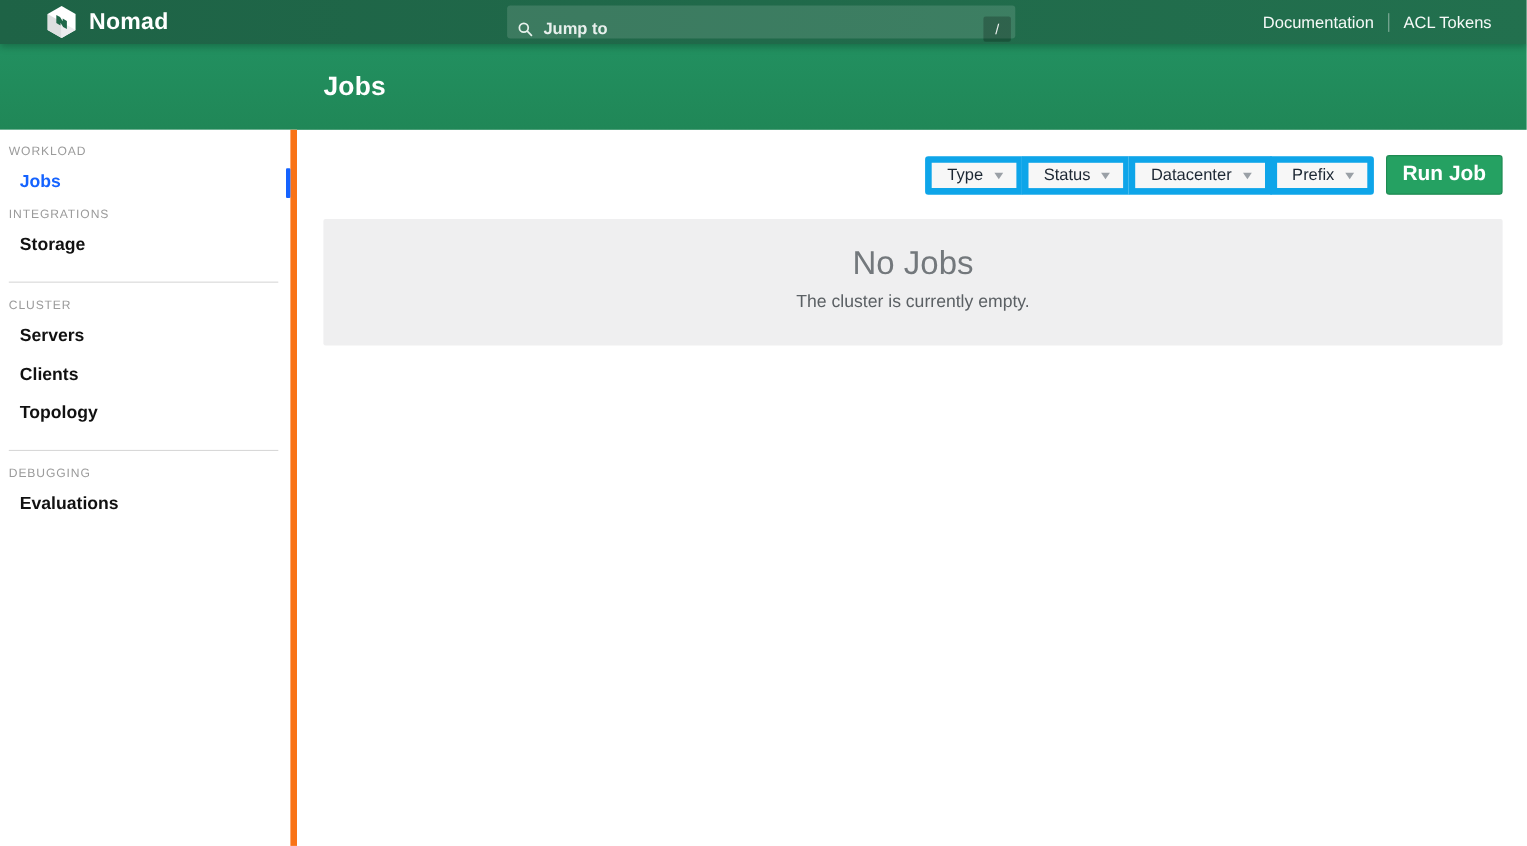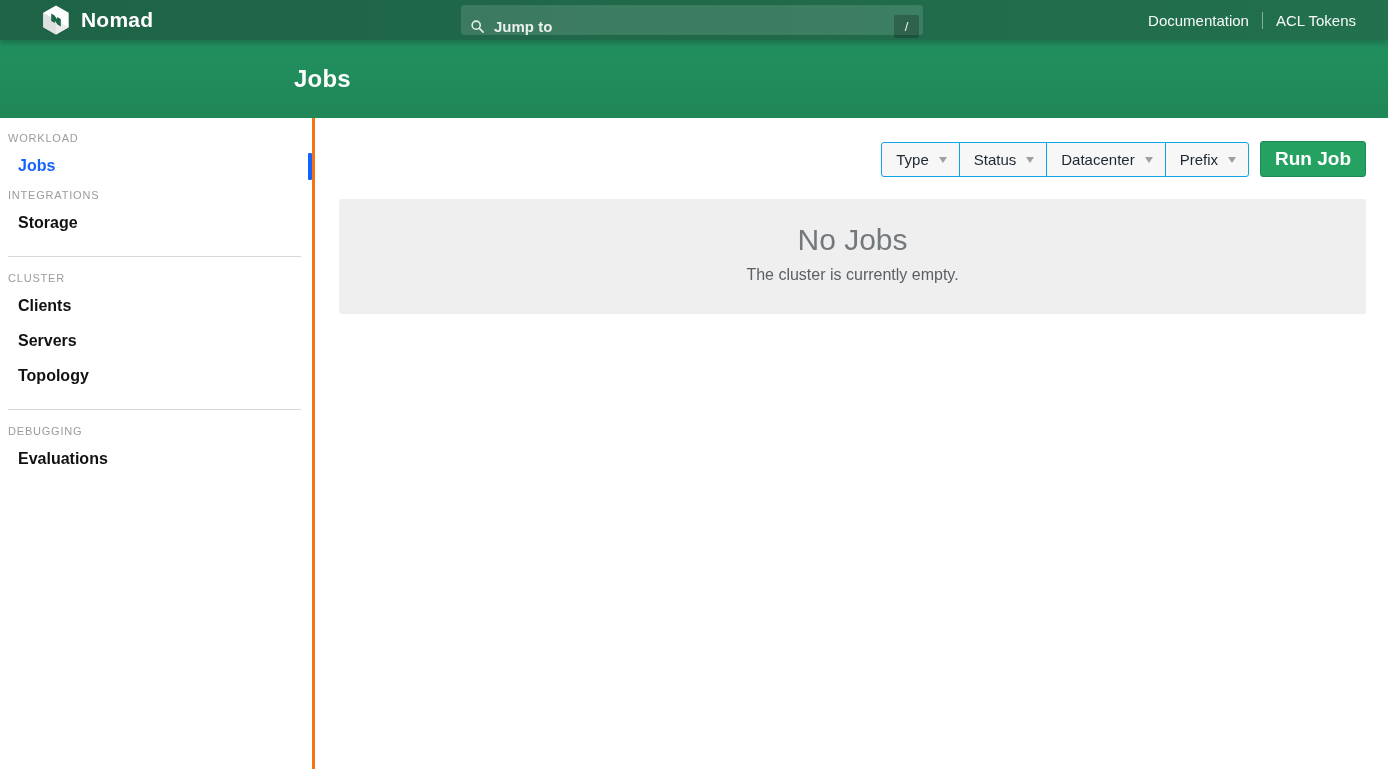--- a/index.html
+++ b/index.html
@@ -106,22 +106,22 @@
     font-weight: 700;
     letter-spacing: 0.2px;
   }
 
   
   .layout { display: flex; height: 651px; }
 
   
   .sidebar {
     flex: none;
-    width: 315px;
-    border-right: 3px solid #f97316;
+    width: 270px;
+    border-right: 6px solid #f97316;
     padding-top: 14px;
     background: #ffffff;
   }
   .section-label {
     margin: 15px 8px 5px 8px;
     font-size: 11px;
     color: #9b9b9b;
     letter-spacing: 0.8px;
   }
   .section-label.first { margin-top: 0; }
@@ -162,21 +162,21 @@
     padding: 23px 22px 0 24px;
   }
   .filter-group { display: flex; }
   .filter {
     display: flex;
     align-items: center;
     gap: 10px;
     height: 35px;
     padding: 0 12px 0 14px;
     background: #f7f7f7;
-    border: 1px solid #0ea5e9;
+    border: 6px solid #0ea5e9;
     margin-left: -1px;
     font-family: "Liberation Sans", sans-serif;
     font-size: 15px;
     color: #1c2733;
     cursor: pointer;
   }
   .filter:first-child { border-radius: 3px 0 0 3px; margin-left: 0; }
   .filter:last-child  { border-radius: 0 3px 3px 0; }
   .caret {
     width: 0; height: 0;
@@ -257,22 +257,22 @@
   <aside class="sidebar">
     <div class="section-label first">WORKLOAD</div>
     <a class="nav-item active">Jobs</a>
 
     <div class="section-label" style="margin-top:5px">INTEGRATIONS</div>
     <a class="nav-item">Storage</a>
 
     <hr class="sidebar-divider">
 
     <div class="section-label">CLUSTER</div>
+    <a class="nav-item">Servers</a>
     <a class="nav-item">Clients</a>
-    <a class="nav-item">Servers</a>
     <a class="nav-item">Topology</a>
 
     <hr class="sidebar-divider">
 
     <div class="section-label">DEBUGGING</div>
     <a class="nav-item">Evaluations</a>
   </aside>
 
   <main>
     <div class="toolbar">

